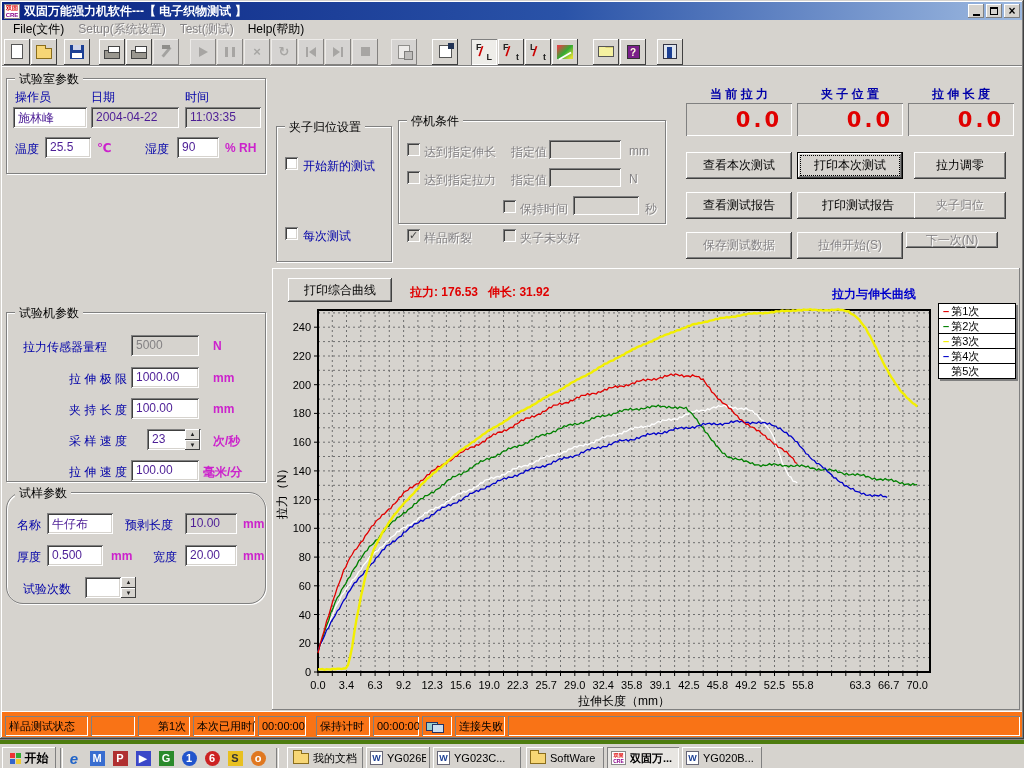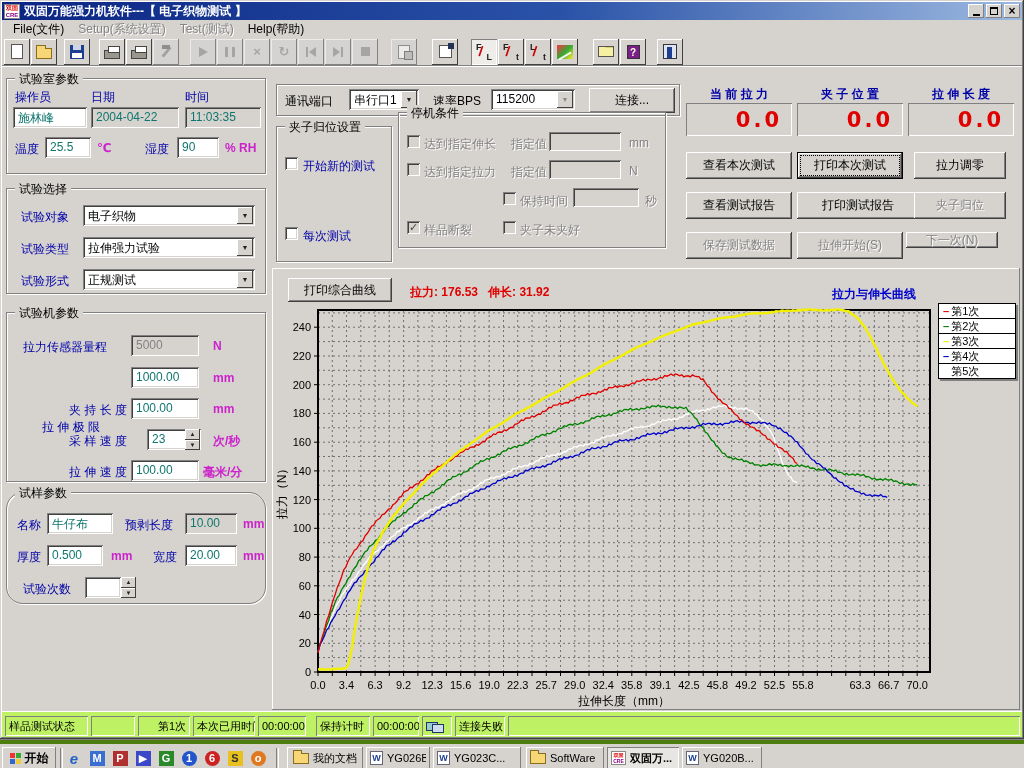--- a/index.html
+++ b/index.html
@@ -61,21 +61,21 @@
   .i-mail::before{content:"";position:absolute;left:-1px;top:-6px;width:16px;height:11px;transform:rotate(0);border:8px solid transparent;border-top:7px solid #d8d070;}
   .i-book{width:13px;height:14px;background:#7a1f8a;border:1px solid #333;color:#ffd;font-size:10px;font-weight:bold;text-align:center;line-height:13px;}
   .i-exit{width:14px;height:15px;border:1px solid #334;background:#dfe5ef;position:relative;}
   .i-exit::before{content:"";position:absolute;left:3px;top:2px;width:5px;height:11px;background:#1c3f94;}
   
   .group{position:absolute;border:1px solid #808080;box-shadow:inset 1px 1px 0 #fff,1px 1px 0 #fff;}
   .gtitle{position:absolute;top:-8px;left:8px;background:#d6d3ce;padding:0 4px;color:#000;}
   .lbl{position:absolute;color:#0000a8;white-space:nowrap;}
   .lbl.black{color:#000;}
   .unit{position:absolute;color:#cc22cc;white-space:nowrap;font-weight:bold;}
-  .inp{position:absolute;height:21px;background:#fff;box-shadow:inset 1px 1px 0 #808080,inset -1px -1px 0 #fff,inset 2px 2px 0 #404040,inset -2px -2px 0 #d6d3ce;padding:3px 4px 0 5px;color:#0f766e;white-space:nowrap;overflow:hidden;}
+  .inp{position:absolute;height:21px;background:#fff;box-shadow:inset 1px 1px 0 #808080,inset -1px -1px 0 #fff,inset 2px 2px 0 #404040,inset -2px -2px 0 #d6d3ce;padding:3px 4px 0 5px;color:#4c1d95;white-space:nowrap;overflow:hidden;}
   .inp.gray{background:#d6d3ce;}
   .inp.dim{background:#d6d3ce;color:#848284;}
   .dd{position:absolute;height:21px;background:#fff;box-shadow:inset 1px 1px 0 #808080,inset -1px -1px 0 #fff,inset 2px 2px 0 #404040,inset -2px -2px 0 #d6d3ce;padding:3px 20px 0 5px;color:#000;white-space:nowrap;overflow:hidden;}
   .dd .arr{position:absolute;right:2px;top:2px;bottom:2px;width:16px;background:#d6d3ce;box-shadow:inset -1px -1px 0 #404040,inset 1px 1px 0 #fff;font-size:7px;color:#222;display:flex;align-items:center;justify-content:center;}
   .dd .arr.dim{color:#888;}
   .spin{position:absolute;width:15px;height:21px;display:flex;flex-direction:column;}
   .spin span{flex:1;background:#d6d3ce;box-shadow:inset -1px -1px 0 #404040,inset 1px 1px 0 #fff;font-size:6px;color:#222;display:flex;align-items:center;justify-content:center;}
   .cb{position:absolute;width:13px;height:13px;background:#fff;box-shadow:inset 1px 1px 0 #808080,inset -1px -1px 0 #fff,inset 2px 2px 0 #404040,inset -2px -2px 0 #d6d3ce;font-size:11px;line-height:12px;text-align:center;color:#444;}
   .cb.gray{background:#d6d3ce;}
   .btn{position:absolute;background:#d6d3ce;box-shadow:inset -1px -1px 0 #404040,inset 1px 1px 0 #fff,inset -2px -2px 0 #808080,inset 2px 2px 0 #d6d3ce;display:flex;align-items:center;justify-content:center;color:#000;white-space:nowrap;}
@@ -86,21 +86,21 @@
   .hlbl{position:absolute;color:#0000a8;font-weight:bold;text-align:center;white-space:nowrap;}
   .graytext{color:#848284 !important;text-shadow:1px 1px 0 #fff;}
   
   .chartpanel{position:absolute;left:272px;top:268px;width:748px;height:442px;background:#d6d3ce;box-shadow:inset -1px -1px 0 #808080,inset 1px 1px 0 #fff;}
   .chart-red{position:absolute;left:138px;top:16px;color:#e00000;font-weight:bold;white-space:nowrap;}
   .chart-title{position:absolute;left:560px;top:18px;color:#0000cc;font-weight:bold;}
   .legend{position:absolute;left:666px;top:36px;width:78px;}
   .legenditem{height:16px;background:#fff;border:1px solid #000;margin-top:-1px;box-shadow:2px 2px 0 #808080;display:flex;align-items:center;padding-left:4px;font-size:11px;color:#000;white-space:nowrap;}
   .legenditem .dash{font-weight:bold;margin-right:2px;}
   
-  .statusbar{position:absolute;left:2px;top:711px;width:1020px;height:26px;background:#bef264;border-top:1px solid #fff;}
+  .statusbar{position:absolute;left:2px;top:711px;width:1020px;height:26px;background:#f97316;border-top:1px solid #fff;}
   .sseg{position:absolute;top:4px;height:20px;box-shadow:inset 1px 1px 0 #808080,inset -1px -1px 0 #fff;font-size:11px;display:flex;align-items:center;padding:0 4px;color:#000;white-space:nowrap;overflow:hidden;}
   .mini-pc{width:12px;height:9px;background:#9cc;border:1px solid #236;position:relative;}
   .mini-pc.two{margin-left:-6px;margin-top:5px;background:#cde;}
   
   .taskbar{position:absolute;left:0;top:740px;width:1024px;height:28px;background:#d6d3ce;border-top:4px solid #4d7c0f;box-shadow:0 -1px 0 #808080;}
   .startbtn{position:absolute;left:2px;top:3px;width:54px;height:23px;display:flex;align-items:center;justify-content:center;gap:3px;font-weight:bold;}
   .winflag{width:12px;height:12px;display:grid;grid-template-columns:5px 5px;grid-template-rows:5px 5px;gap:1px;}
   .winflag i{display:block;}
   .tsep{position:absolute;top:4px;width:3px;height:20px;box-shadow:inset 1px 0 0 #808080,inset -1px 0 0 #fff;}
   .qlicon{position:absolute;top:5px;width:20px;height:18px;display:flex;align-items:center;justify-content:center;font-size:11px;font-weight:bold;}
@@ -238,36 +238,27 @@
     <span class="inp gray" style="left:84px;top:28px;width:88px;">2004-04-22</span>
     <span class="inp gray" style="left:178px;top:28px;width:76px;">11:03:35</span>
     <span class="lbl" style="left:8px;top:62px;">温度</span>
     <span class="inp" style="left:38px;top:58px;width:46px;">25.5</span>
     <span class="unit" style="left:90px;top:62px;">℃</span>
     <span class="lbl" style="left:138px;top:62px;">湿度</span>
     <span class="inp" style="left:170px;top:58px;width:42px;">90</span>
     <span class="unit" style="left:218px;top:62px;">% RH</span>
   </div>
 
-  <div class="group" style="left:6px;top:188px;width:260px;height:106px;">
-    <span class="gtitle">试验选择</span>
-    <span class="lbl" style="left:14px;top:20px;">试验对象</span>
-    <span class="dd" style="left:76px;top:16px;width:172px;"><span>电子织物</span><span class="arr">▼</span></span>
-    <span class="lbl" style="left:14px;top:52px;">试验类型</span>
-    <span class="dd" style="left:76px;top:48px;width:172px;"><span>拉伸强力试验</span><span class="arr">▼</span></span>
-    <span class="lbl" style="left:14px;top:84px;">试验形式</span>
-    <span class="dd" style="left:76px;top:80px;width:172px;"><span>正规测试</span><span class="arr">▼</span></span>
-  </div>
 
   <div class="group" style="left:6px;top:312px;width:260px;height:170px;">
     <span class="gtitle">试验机参数</span>
     <span class="lbl" style="left:16px;top:26px;">拉力传感器量程</span>
     <span class="inp dim" style="left:124px;top:22px;width:68px;">5000</span>
     <span class="unit" style="left:206px;top:26px;">N</span>
-    <span class="lbl" style="left:8px;top:58px;width:112px;text-align:center;margin-top:48px;">拉 伸 极 限</span>
+    <span class="lbl" style="left:8px;top:58px;width:112px;text-align:right;">拉 伸 极 限</span>
     <span class="inp" style="left:124px;top:54px;width:68px;">1000.00</span>
     <span class="unit" style="left:206px;top:58px;">mm</span>
     <span class="lbl" style="left:8px;top:89px;width:112px;text-align:right;">夹 持 长 度</span>
     <span class="inp" style="left:124px;top:85px;width:68px;">100.00</span>
     <span class="unit" style="left:206px;top:89px;">mm</span>
     <span class="lbl" style="left:8px;top:120px;width:112px;text-align:right;">采 样 速 度</span>
     <span class="inp" style="left:140px;top:116px;width:54px;">23</span>
     <span class="spin" style="left:178px;top:116px;">
         <span>▲</span>
         <span>▼</span>
@@ -292,37 +283,30 @@
     <span class="inp" style="left:178px;top:52px;width:52px;">20.00</span>
     <span class="unit" style="left:236px;top:56px;">mm</span>
     <span class="lbl" style="left:16px;top:88px;">试验次数</span>
     <span class="inp" style="left:78px;top:84px;width:36px;"></span>
     <span class="spin" style="left:114px;top:84px;">
         <span>▲</span>
         <span>▼</span>
       </span>
   </div>
 
-  <div class="group" style="left:276px;top:84px;width:404px;height:32px;">
-    <span class="lbl black" style="left:8px;top:8px;">通讯端口</span>
-    <span class="dd" style="left:72px;top:4px;width:70px;"><span>串行口1</span><span class="arr">▼</span></span>
-    <span class="lbl black" style="left:156px;top:8px;">速率BPS</span>
-    <span class="dd" style="left:214px;top:4px;width:84px;"><span>115200</span><span class="arr dim">▼</span></span>
-    <span class="btn" style="left:312px;top:3px;width:86px;height:25px;">连接...</span>
-  </div>
 
   <div class="group" style="left:276px;top:126px;width:116px;height:136px;">
     <span class="gtitle">夹子归位设置</span>
     <span class="cb" style="left:8px;top:30px;"></span>
     <span class="lbl" style="left:26px;top:31px;">开始新的测试</span>
     <span class="cb" style="left:8px;top:100px;"></span>
     <span class="lbl" style="left:26px;top:101px;">每次测试</span>
   </div>
 
-  <div class="group" style="left:398px;top:112px;width:268px;height:136px;">
+  <div class="group" style="left:398px;top:120px;width:268px;height:104px;">
     <span class="gtitle">停机条件</span>
     <span class="cb gray" style="left:8px;top:22px;"></span>
     <span class="lbl graytext" style="left:25px;top:23px;">达到指定伸长</span>
     <span class="lbl graytext" style="left:112px;top:23px;">指定值</span>
     <span class="inp gray" style="left:150px;top:19px;width:72px;height:19px;"></span>
     <span class="lbl graytext" style="left:230px;top:23px;">mm</span>
     <span class="cb gray" style="left:8px;top:50px;"></span>
     <span class="lbl graytext" style="left:25px;top:51px;">达到指定拉力</span>
     <span class="lbl graytext" style="left:112px;top:51px;">指定值</span>
     <span class="inp gray" style="left:150px;top:47px;width:72px;height:19px;"></span>

